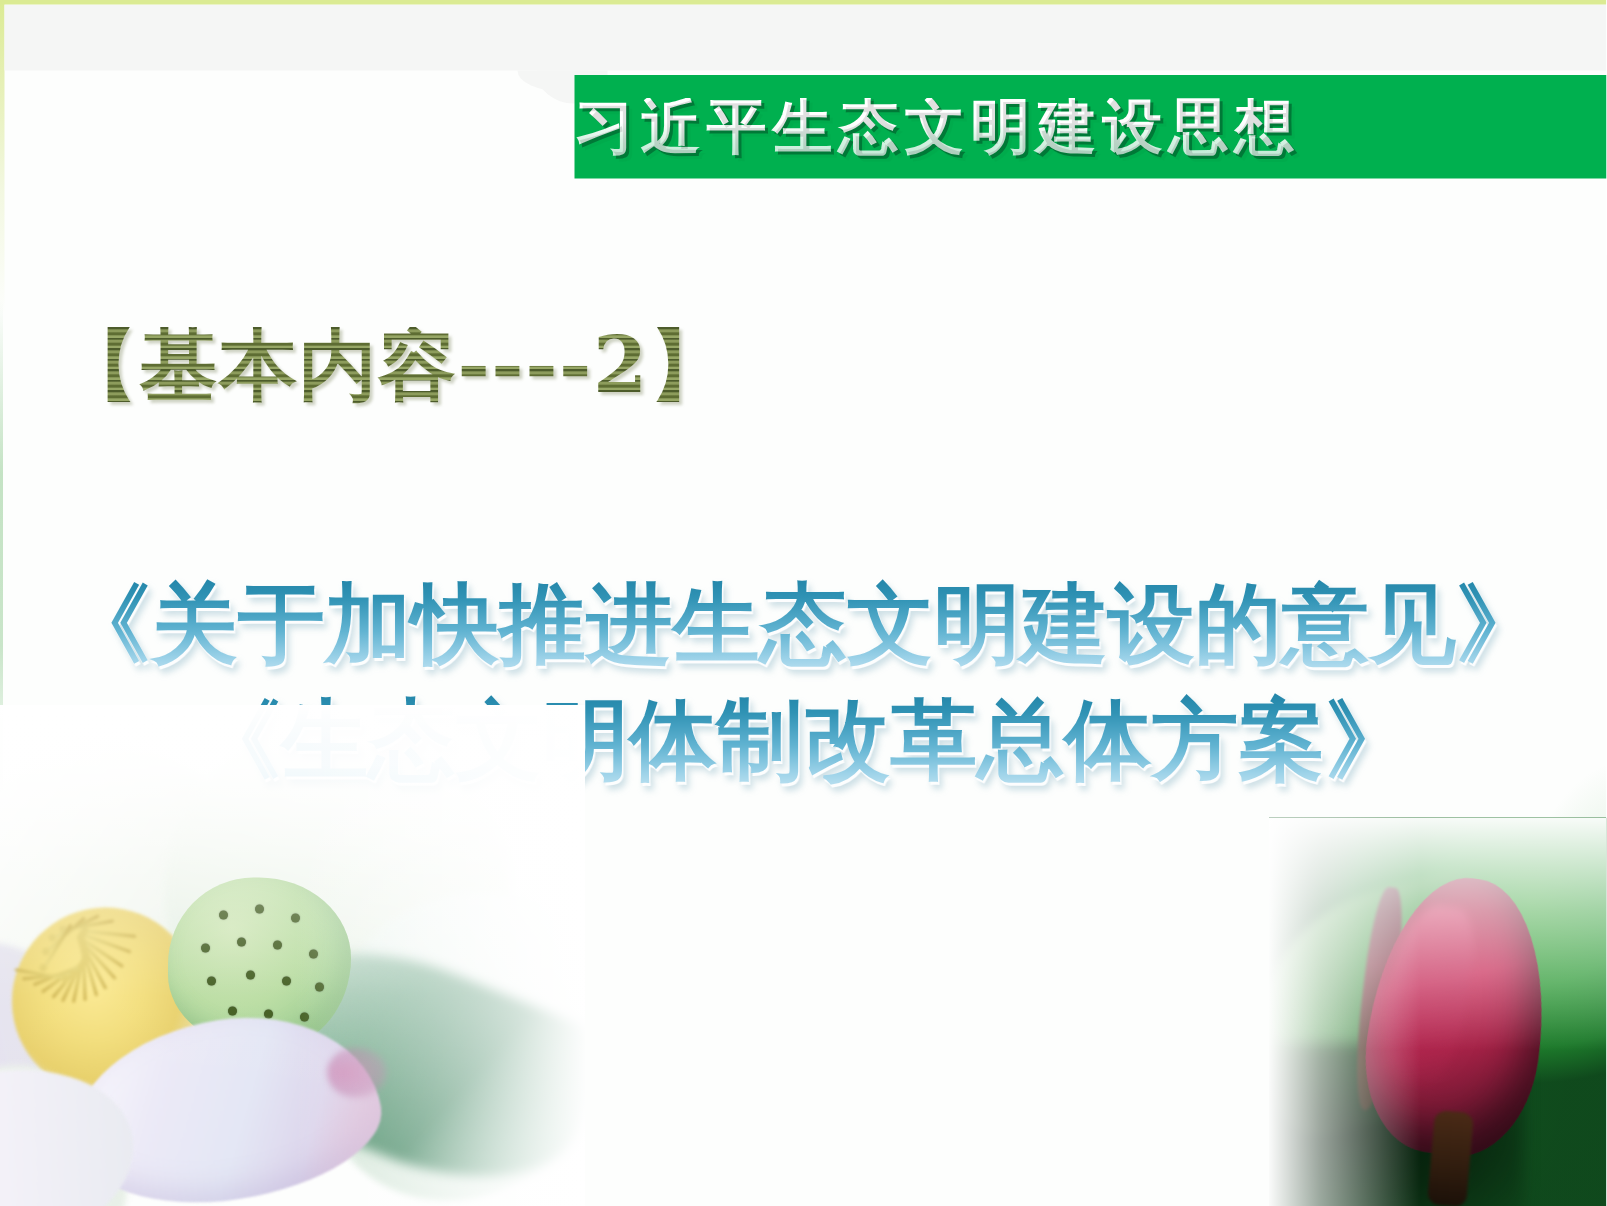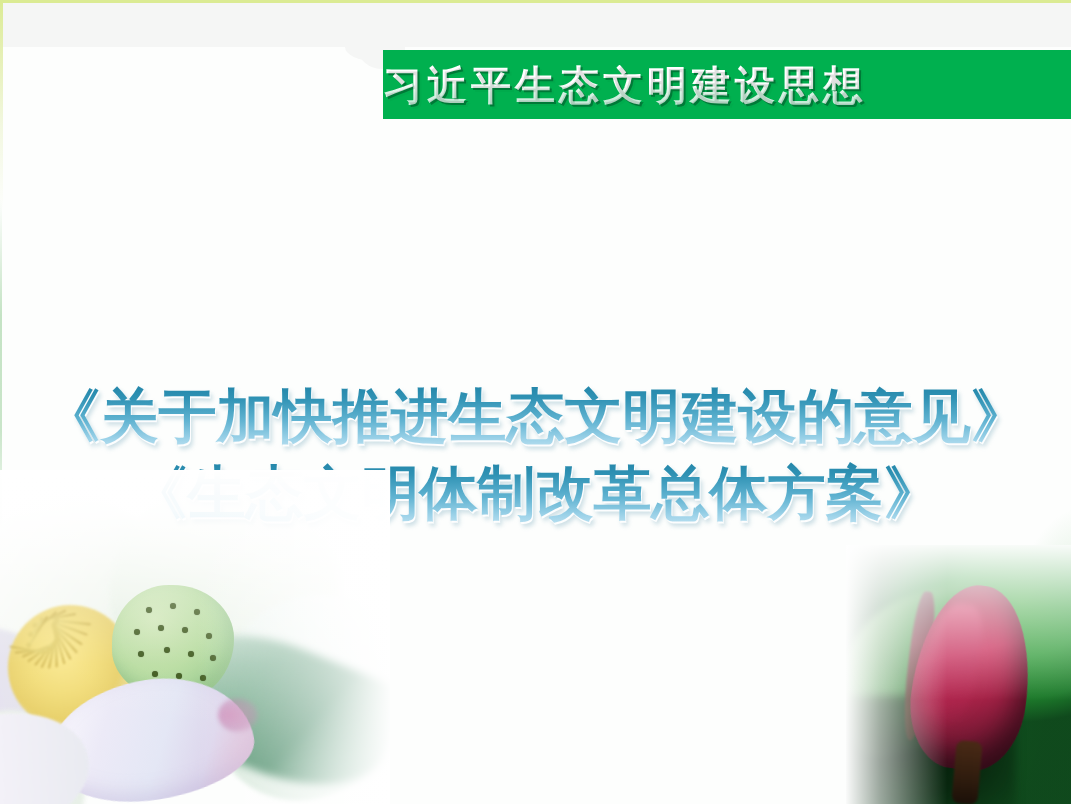--- a/index.html
+++ b/index.html
@@ -436,19 +436,20 @@
 
   <div class="top-band"></div>
   <div class="top-band-tail"></div>
   <div class="top-band-tail2"></div>
   <div class="frame-top"></div>
 
   <div class="green-banner">
     <div class="green-banner-text">习近平生态文明建设思想</div>
   </div>
 
+  <div class="section-title">【基本内容----2】</div>
 
   <div class="body-block">
     <div class="line-teal">《关于加快推进生态文明建设的意见》</div>
     <div class="line-teal">《生态文明体制改革总体方案》</div>
   </div>
 
 </div>
 
 </body></html>

